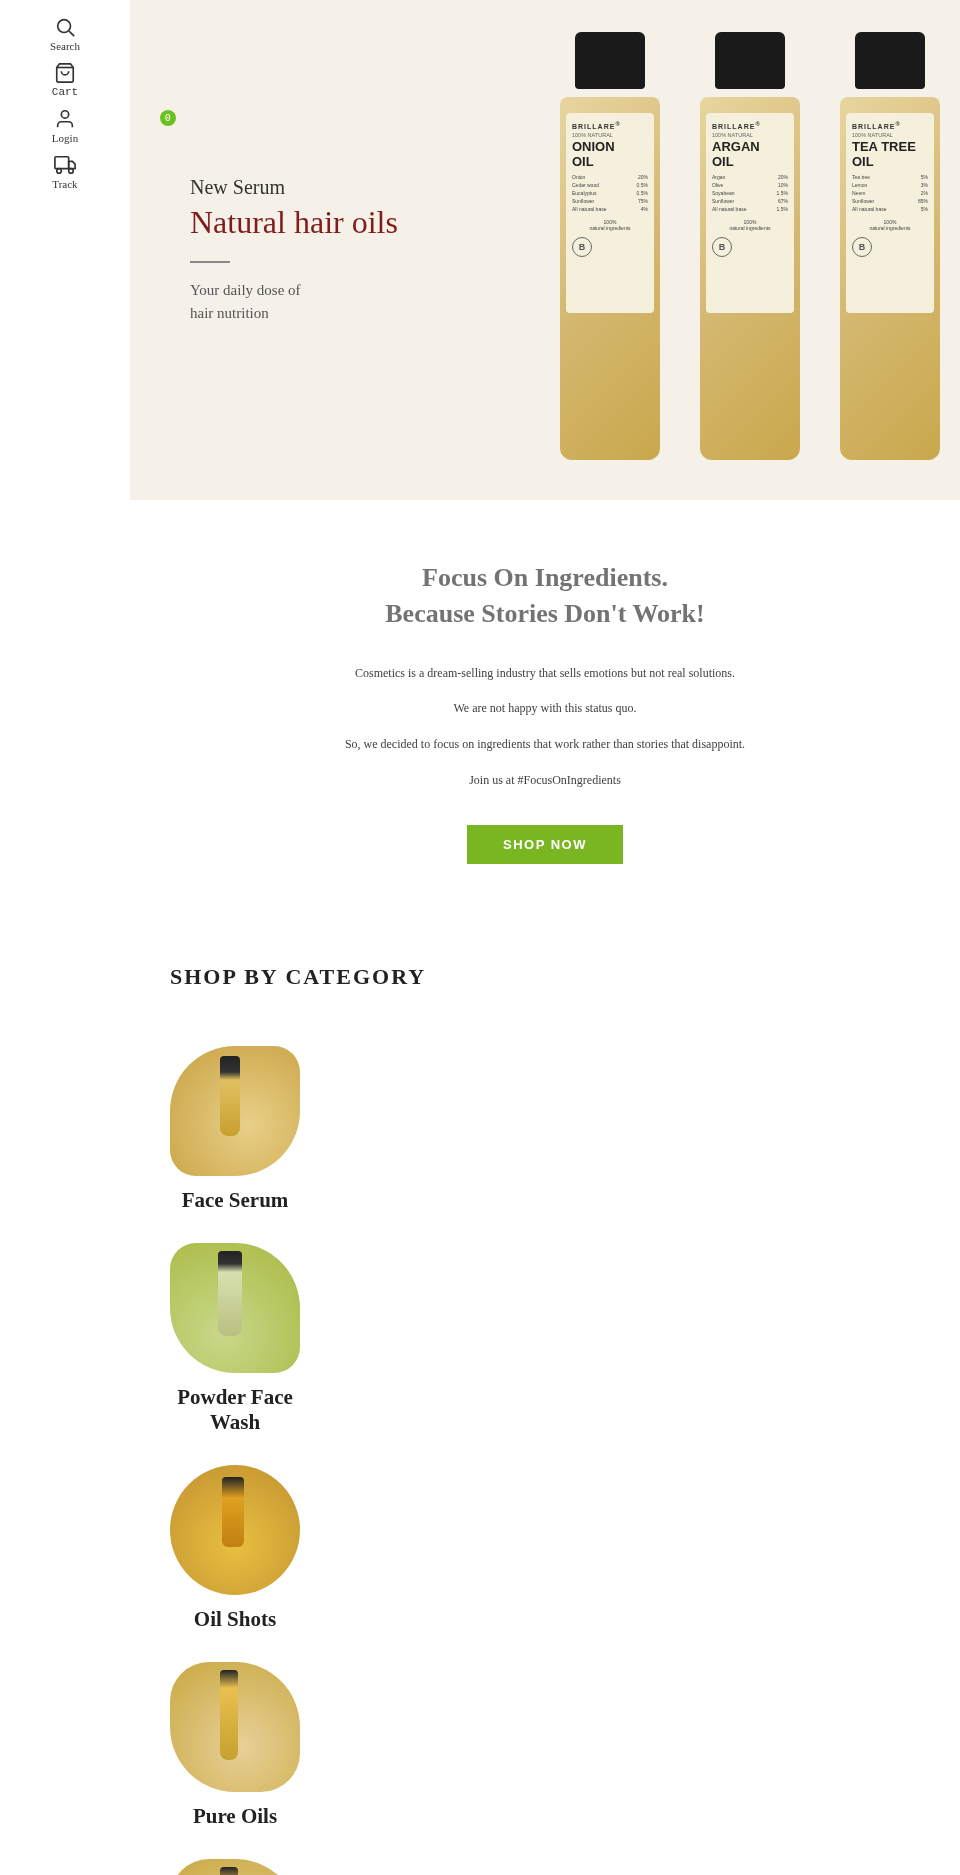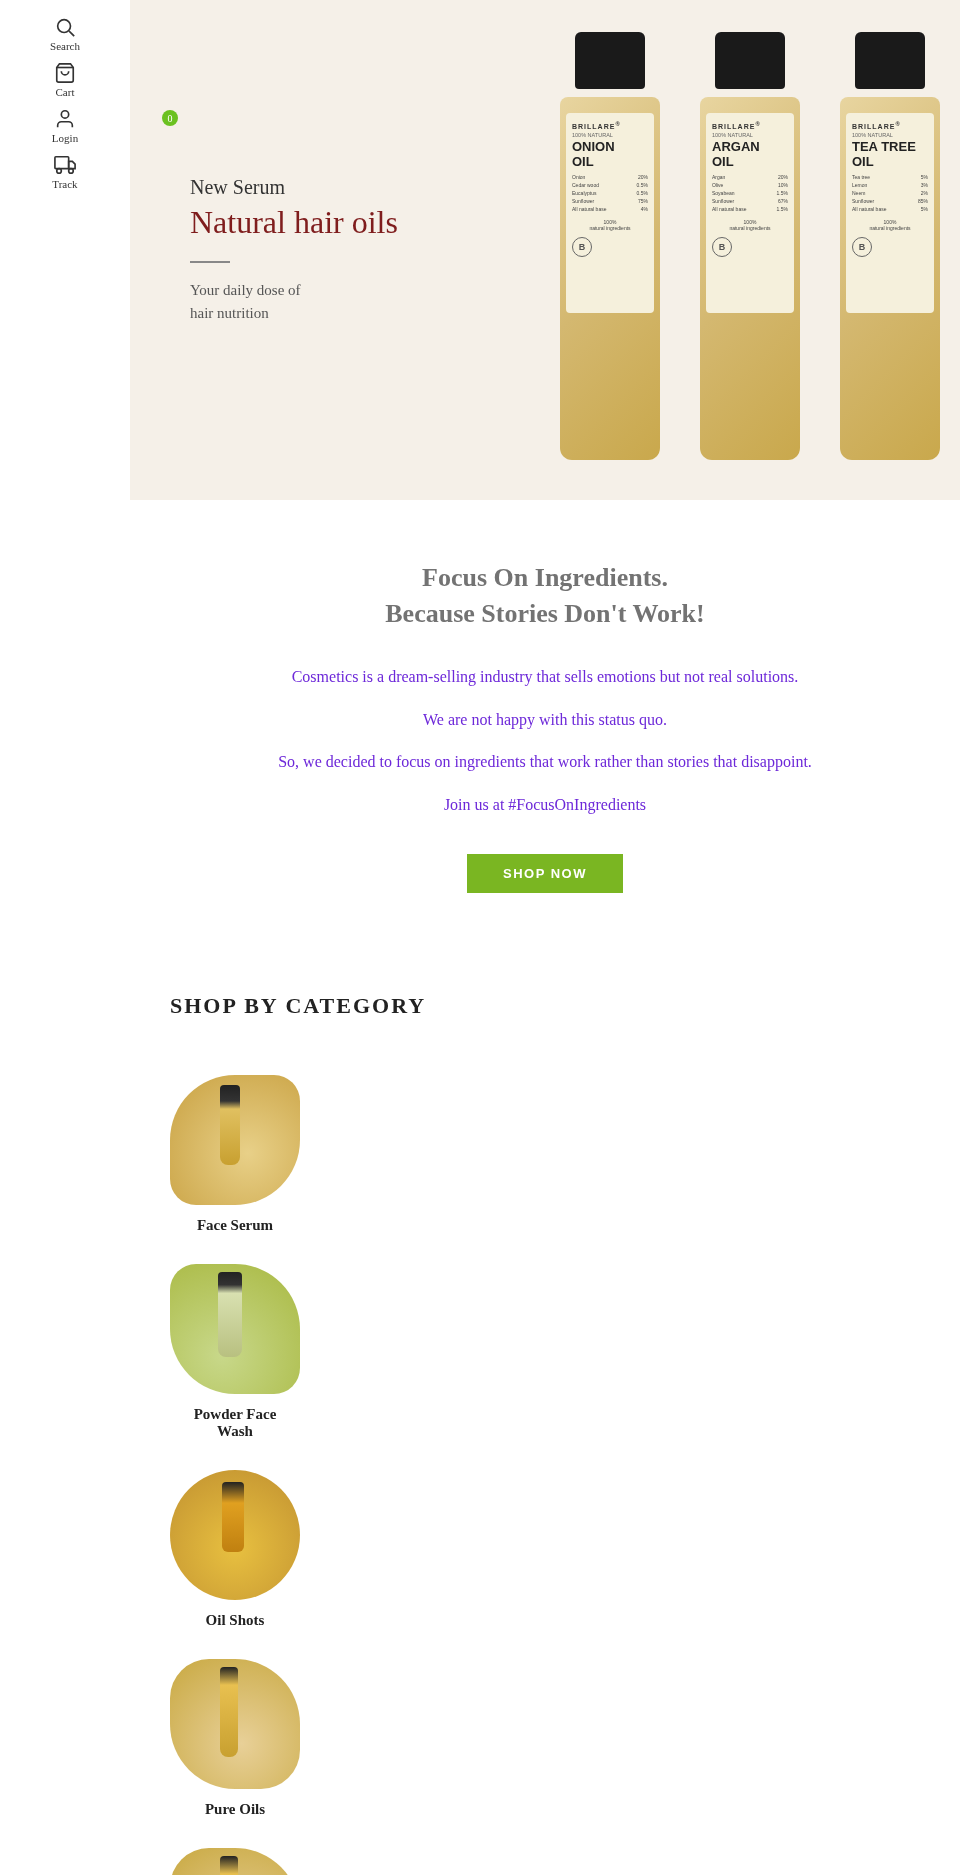--- a/index.html
+++ b/index.html
@@ -184,22 +184,22 @@
       background: #fff;
     }
     .focus-title {
       font-size: 26px;
       font-weight: 700;
       color: #737373;
       margin-bottom: 30px;
       line-height: 1.4;
     }
     .focus-text {
-      font-size: 16px;
-      color: #6d28d9;
+      font-size: 12px;
+      color: #404040;
       line-height: 1.8;
       max-width: 600px;
       margin: 0 auto 14px;
     }
     .shop-now-btn {
       display: inline-block;
       background: #7ab622;
       color: #fff;
       padding: 12px 36px;
       font-size: 13px;
@@ -319,39 +319,39 @@
     .img-lastcat::before {
       content: '';
       position: absolute;
       top: 8px; left: 50px;
       width: 18px; height: 90px;
       background: linear-gradient(180deg, #222 0%, #e8c050 20%, #c8a030 100%);
       border-radius: 4px 4px 8px 8px;
     }
 
     .category-name {
-      font-size: 15px;
+      font-size: 21px;
       font-weight: 600;
       color: #222;
       text-align: center;
       width: 130px;
     }
   </style>
 </head>
 <body>
 
 <div class="nav-sidebar">
   <div class="nav-item">
     <svg class="nav-icon" viewBox="0 0 24 24" fill="none" stroke="#333" stroke-width="1.8">
       <circle cx="11" cy="11" r="7"></circle>
       <line x1="16.5" y1="16.5" x2="22" y2="22"></line>
     </svg>
     <span>Search</span>
   </div>
-  <div class="nav-item" style="position:relative;">
+  <div class="nav-item" style="position:relative;font-family:Liberation Mono, monospace;">
     <svg class="nav-icon" viewBox="0 0 24 24" fill="none" stroke="#333" stroke-width="1.8">
       <path d="M6 2L3 6v14a2 2 0 002 2h14a2 2 0 002-2V6l-3-4z"></path>
       <line x1="3" y1="6" x2="21" y2="6"></line>
       <path d="M16 10a4 4 0 01-8 0"></path>
     </svg>
     <span>Cart</span>
     <div class="cart-badge">0</div>
   </div>
   <div class="nav-item">
     <svg class="nav-icon" viewBox="0 0 24 24" fill="none" stroke="#333" stroke-width="1.8">

